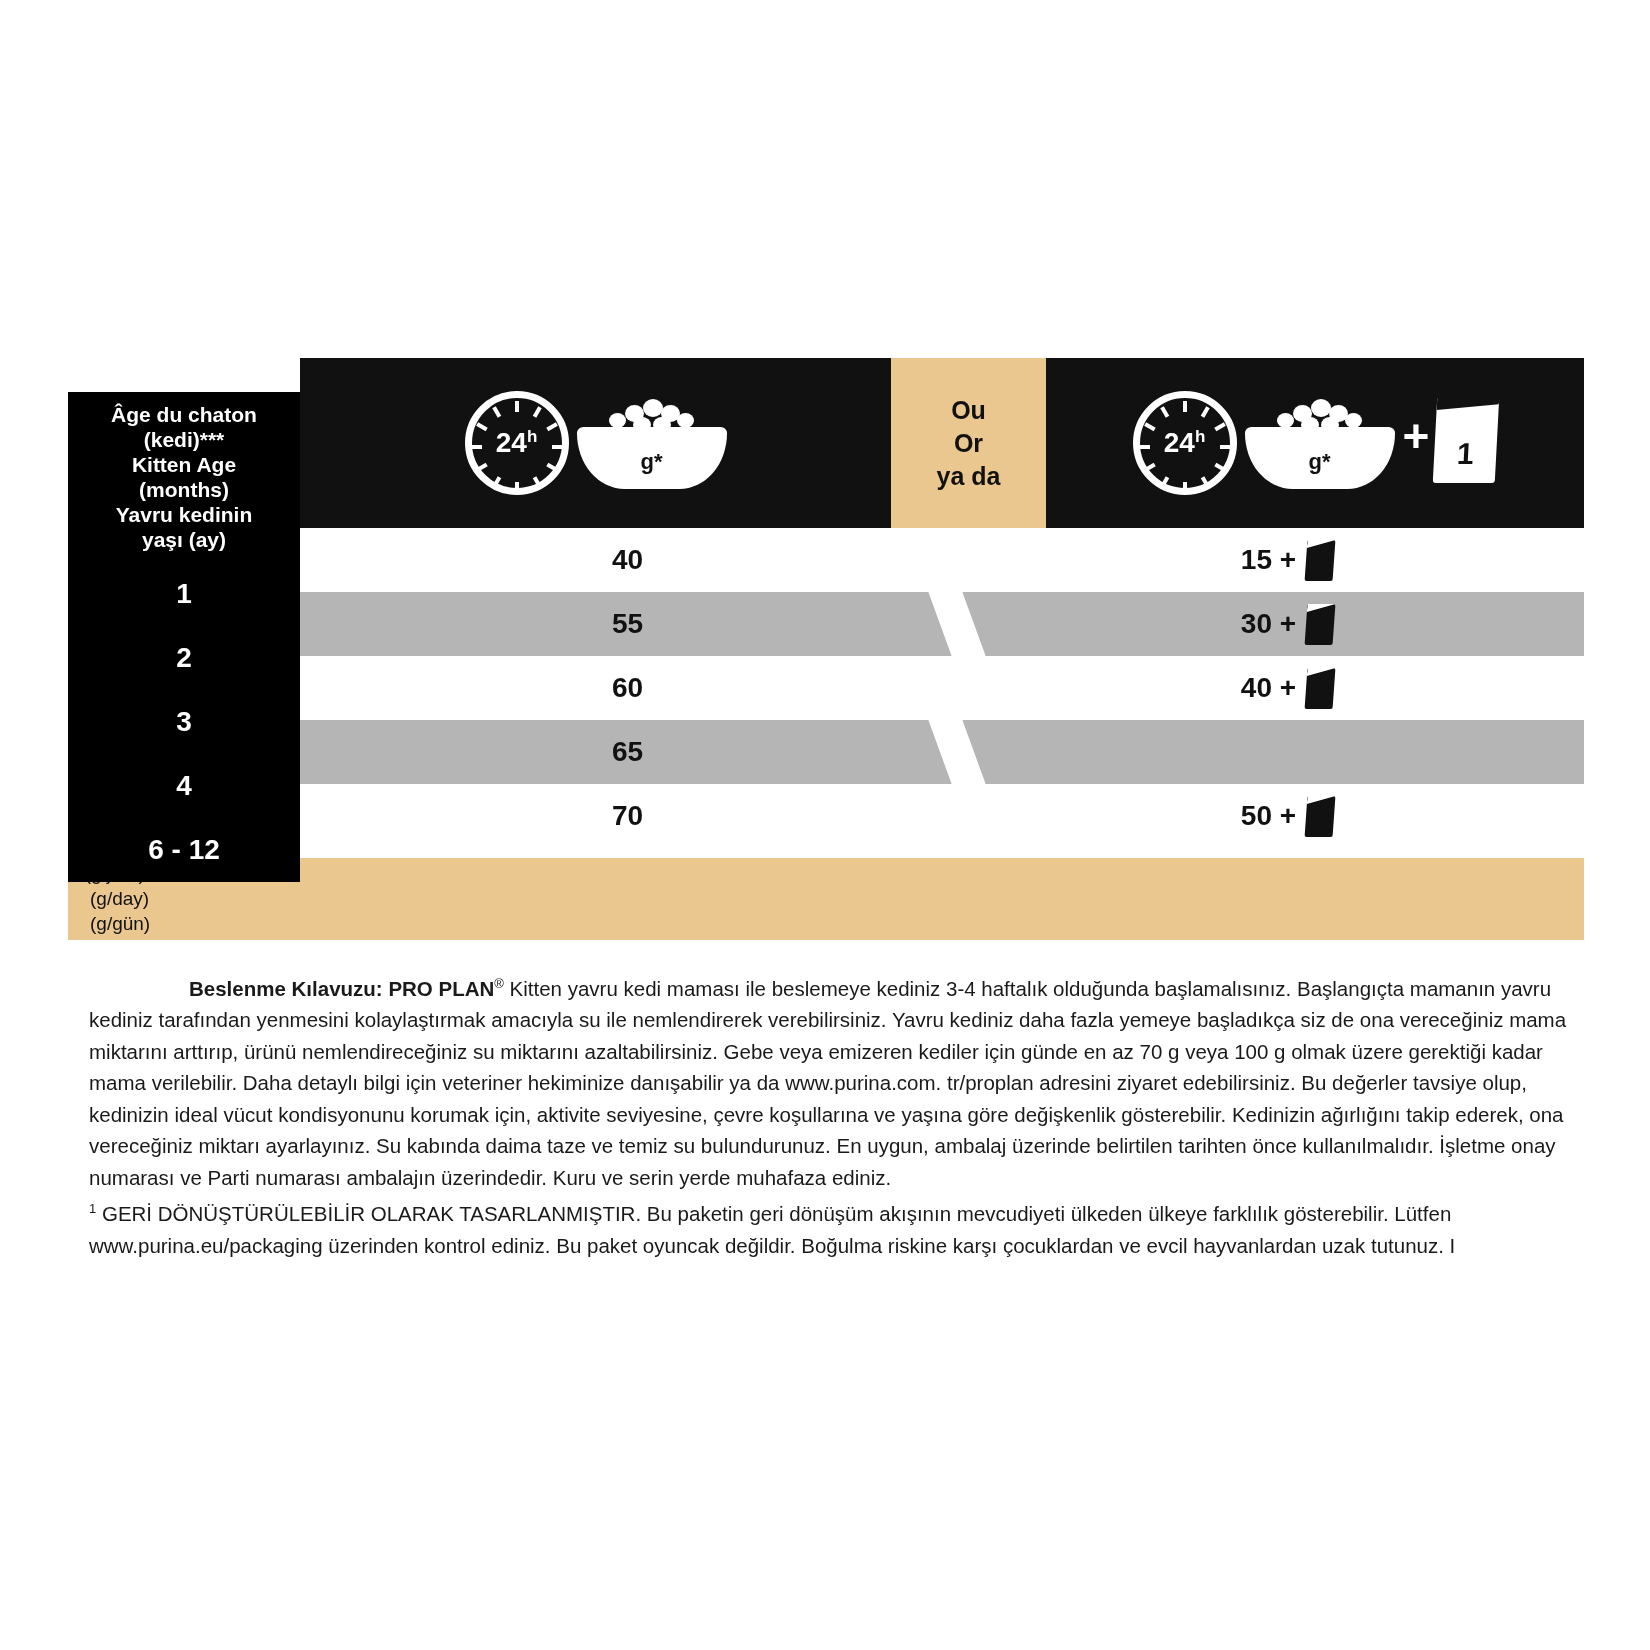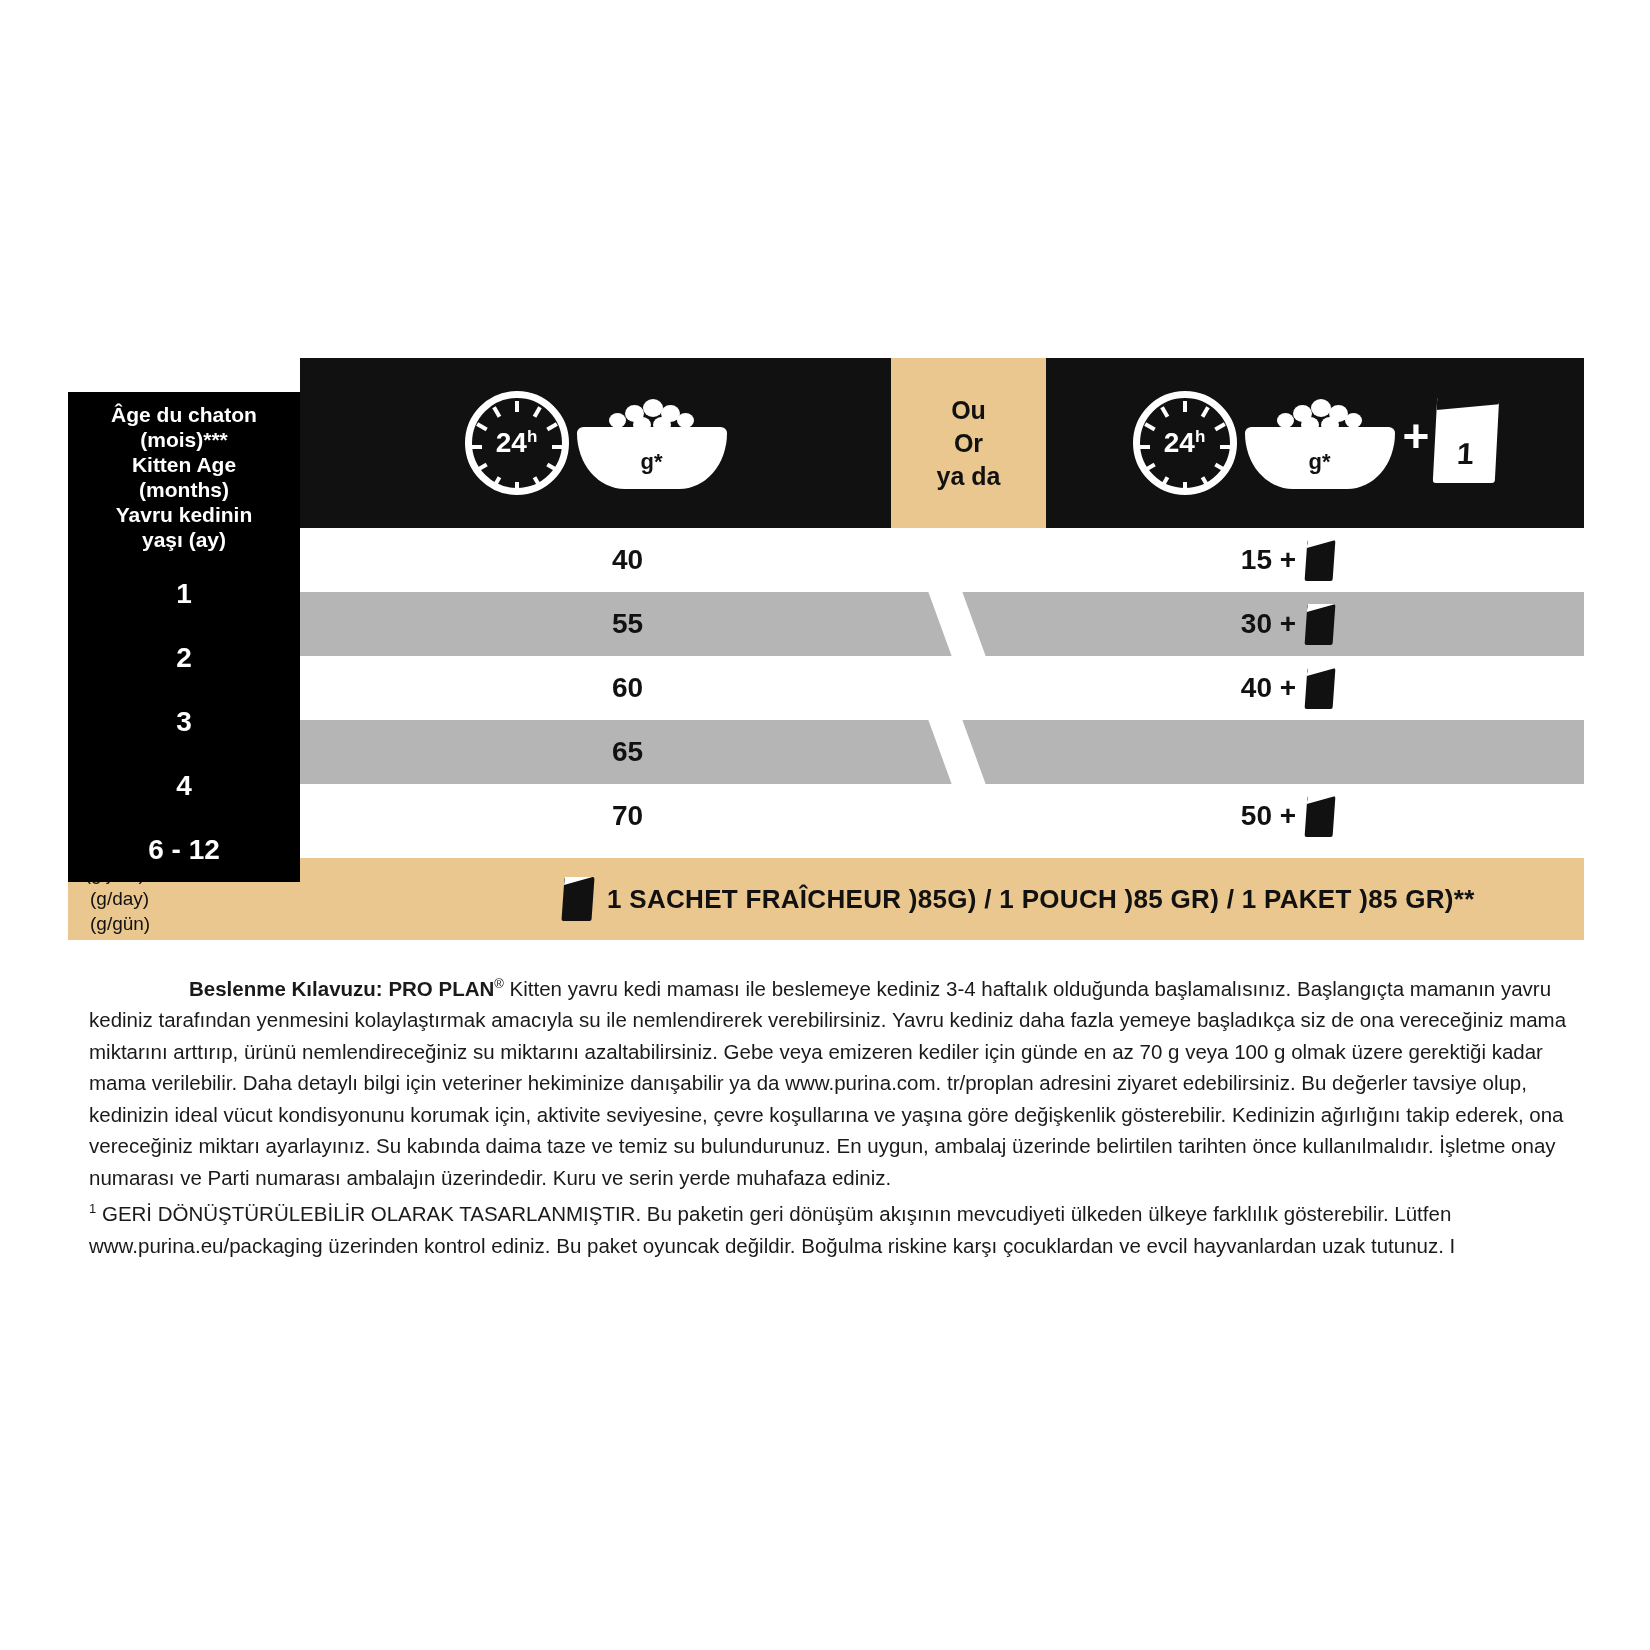--- a/index.html
+++ b/index.html
@@ -432,21 +432,21 @@
         <div class="plus-sign">+</div>
         <div class="pouch-white">
           <div class="notch"></div>
           <div class="num">1</div>
         </div>
       </div>
 
       <div class="age-col">
         <div class="age-head">
           <span class="ln">Âge du chaton</span>
-          <span class="ln">(mois)***</span>
+          <span class="ln">(kedi)***</span>
           <span class="ln">Kitten Age</span>
           <span class="ln">(months)</span>
           <span class="ln">Yavru kedinin</span>
           <span class="ln">yaşı (ay)</span>
         </div>
         <div class="age-cell">1</div>
         <div class="age-cell">2</div>
         <div class="age-cell">3</div>
         <div class="age-cell">4</div>
         <div class="age-cell">6 - 12</div>
@@ -498,23 +498,19 @@
       </div>
     </div>
   </div>
 
   <div class="foot-strip">
     <div class="foot-left">
       <div>* (g/jour)</div>
       <div style="padding-left:18px">(g/day)</div>
       <div style="padding-left:18px">(g/gün)</div>
     </div>
-    <div class="foot-main">
-      <span class="pouch-black"></span>
-      <span>1 SACHET FRAÎCHEUR )85G) / 1 POUCH )85 GR) / 1 PAKET )85 GR)**</span>
-    </div>
   </div>
 
   <div class="guide">
     <p class="indent"><b>Beslenme Kılavuzu:</b> <b>PRO PLAN</b><sup>®</sup><span> Kitten yavru kedi maması ile beslemeye kediniz 3-4 haftalık olduğunda başlamalısınız. Başlangıçta mamanın yavru kediniz tarafından yenmesini kolaylaştırmak amacıyla su ile nemlendirerek verebilirsiniz. Yavru kediniz daha fazla yemeye başladıkça siz de ona vereceğiniz mama miktarını arttırıp, ürünü nemlendireceğiniz su miktarını azaltabilirsiniz. Gebe veya emizeren kediler için günde en az 70 g veya 100 g olmak üzere gerektiği kadar mama verilebilir. Daha detaylı bilgi için veteriner hekiminize danışabilir ya da www.purina.com. tr/proplan adresini ziyaret edebilirsiniz. Bu değerler tavsiye olup, kedinizin ideal vücut kondisyonunu korumak için, aktivite seviyesine, çevre koşullarına ve yaşına göre değişkenlik gösterebilir. Kedinizin ağırlığını takip ederek, ona vereceğiniz miktarı ayarlayınız. Su kabında daima taze ve temiz su bulundurunuz. En uygun, ambalaj üzerinde belirtilen tarihten önce kullanılmalıdır. İşletme onay numarası ve Parti numarası ambalajın üzerindedir. Kuru ve serin yerde muhafaza ediniz.</span><br><sup>1</sup><span> GERİ DÖNÜŞTÜRÜLEBİLİR OLARAK TASARLANMIŞTIR. Bu paketin geri dönüşüm akışının mevcudiyeti ülkeden ülkeye farklılık gösterebilir. Lütfen www.purina.eu/packaging üzerinden kontrol ediniz. Bu paket oyuncak değildir. Boğulma riskine karşı çocuklardan ve evcil hayvanlardan uzak tutunuz. I</span></p>
   </div>
 
 </div>
 
 </body></html>

